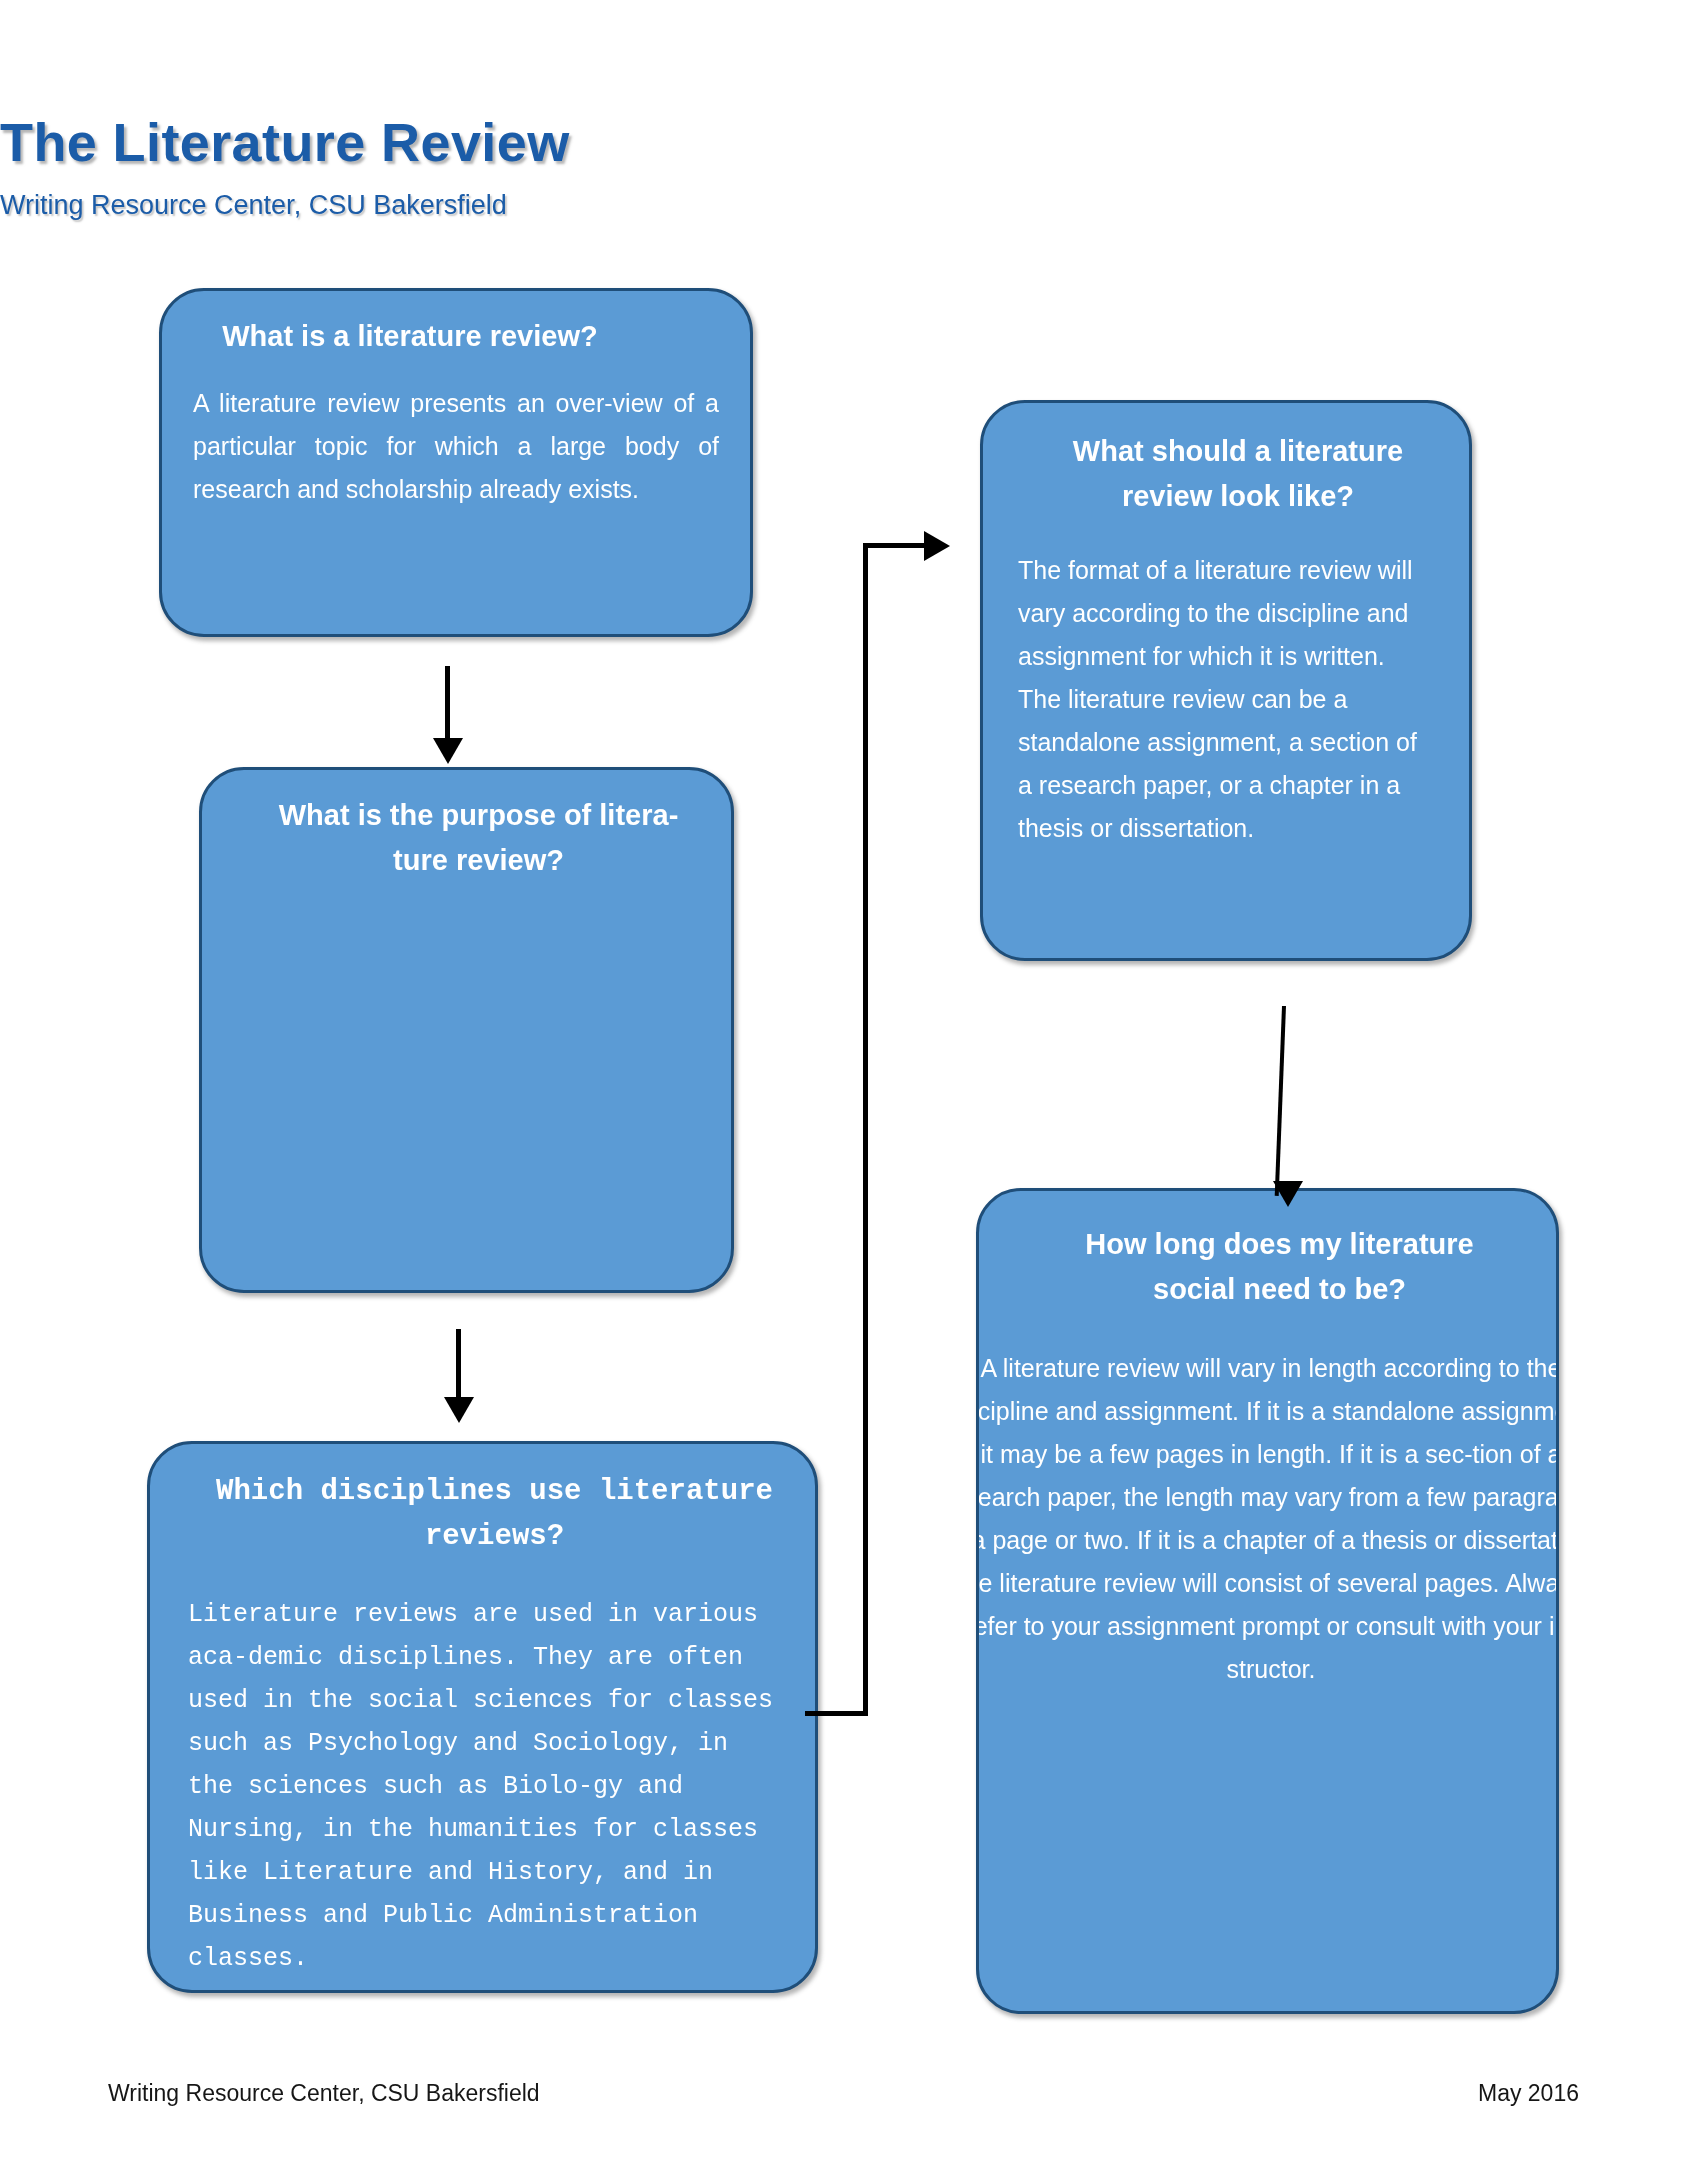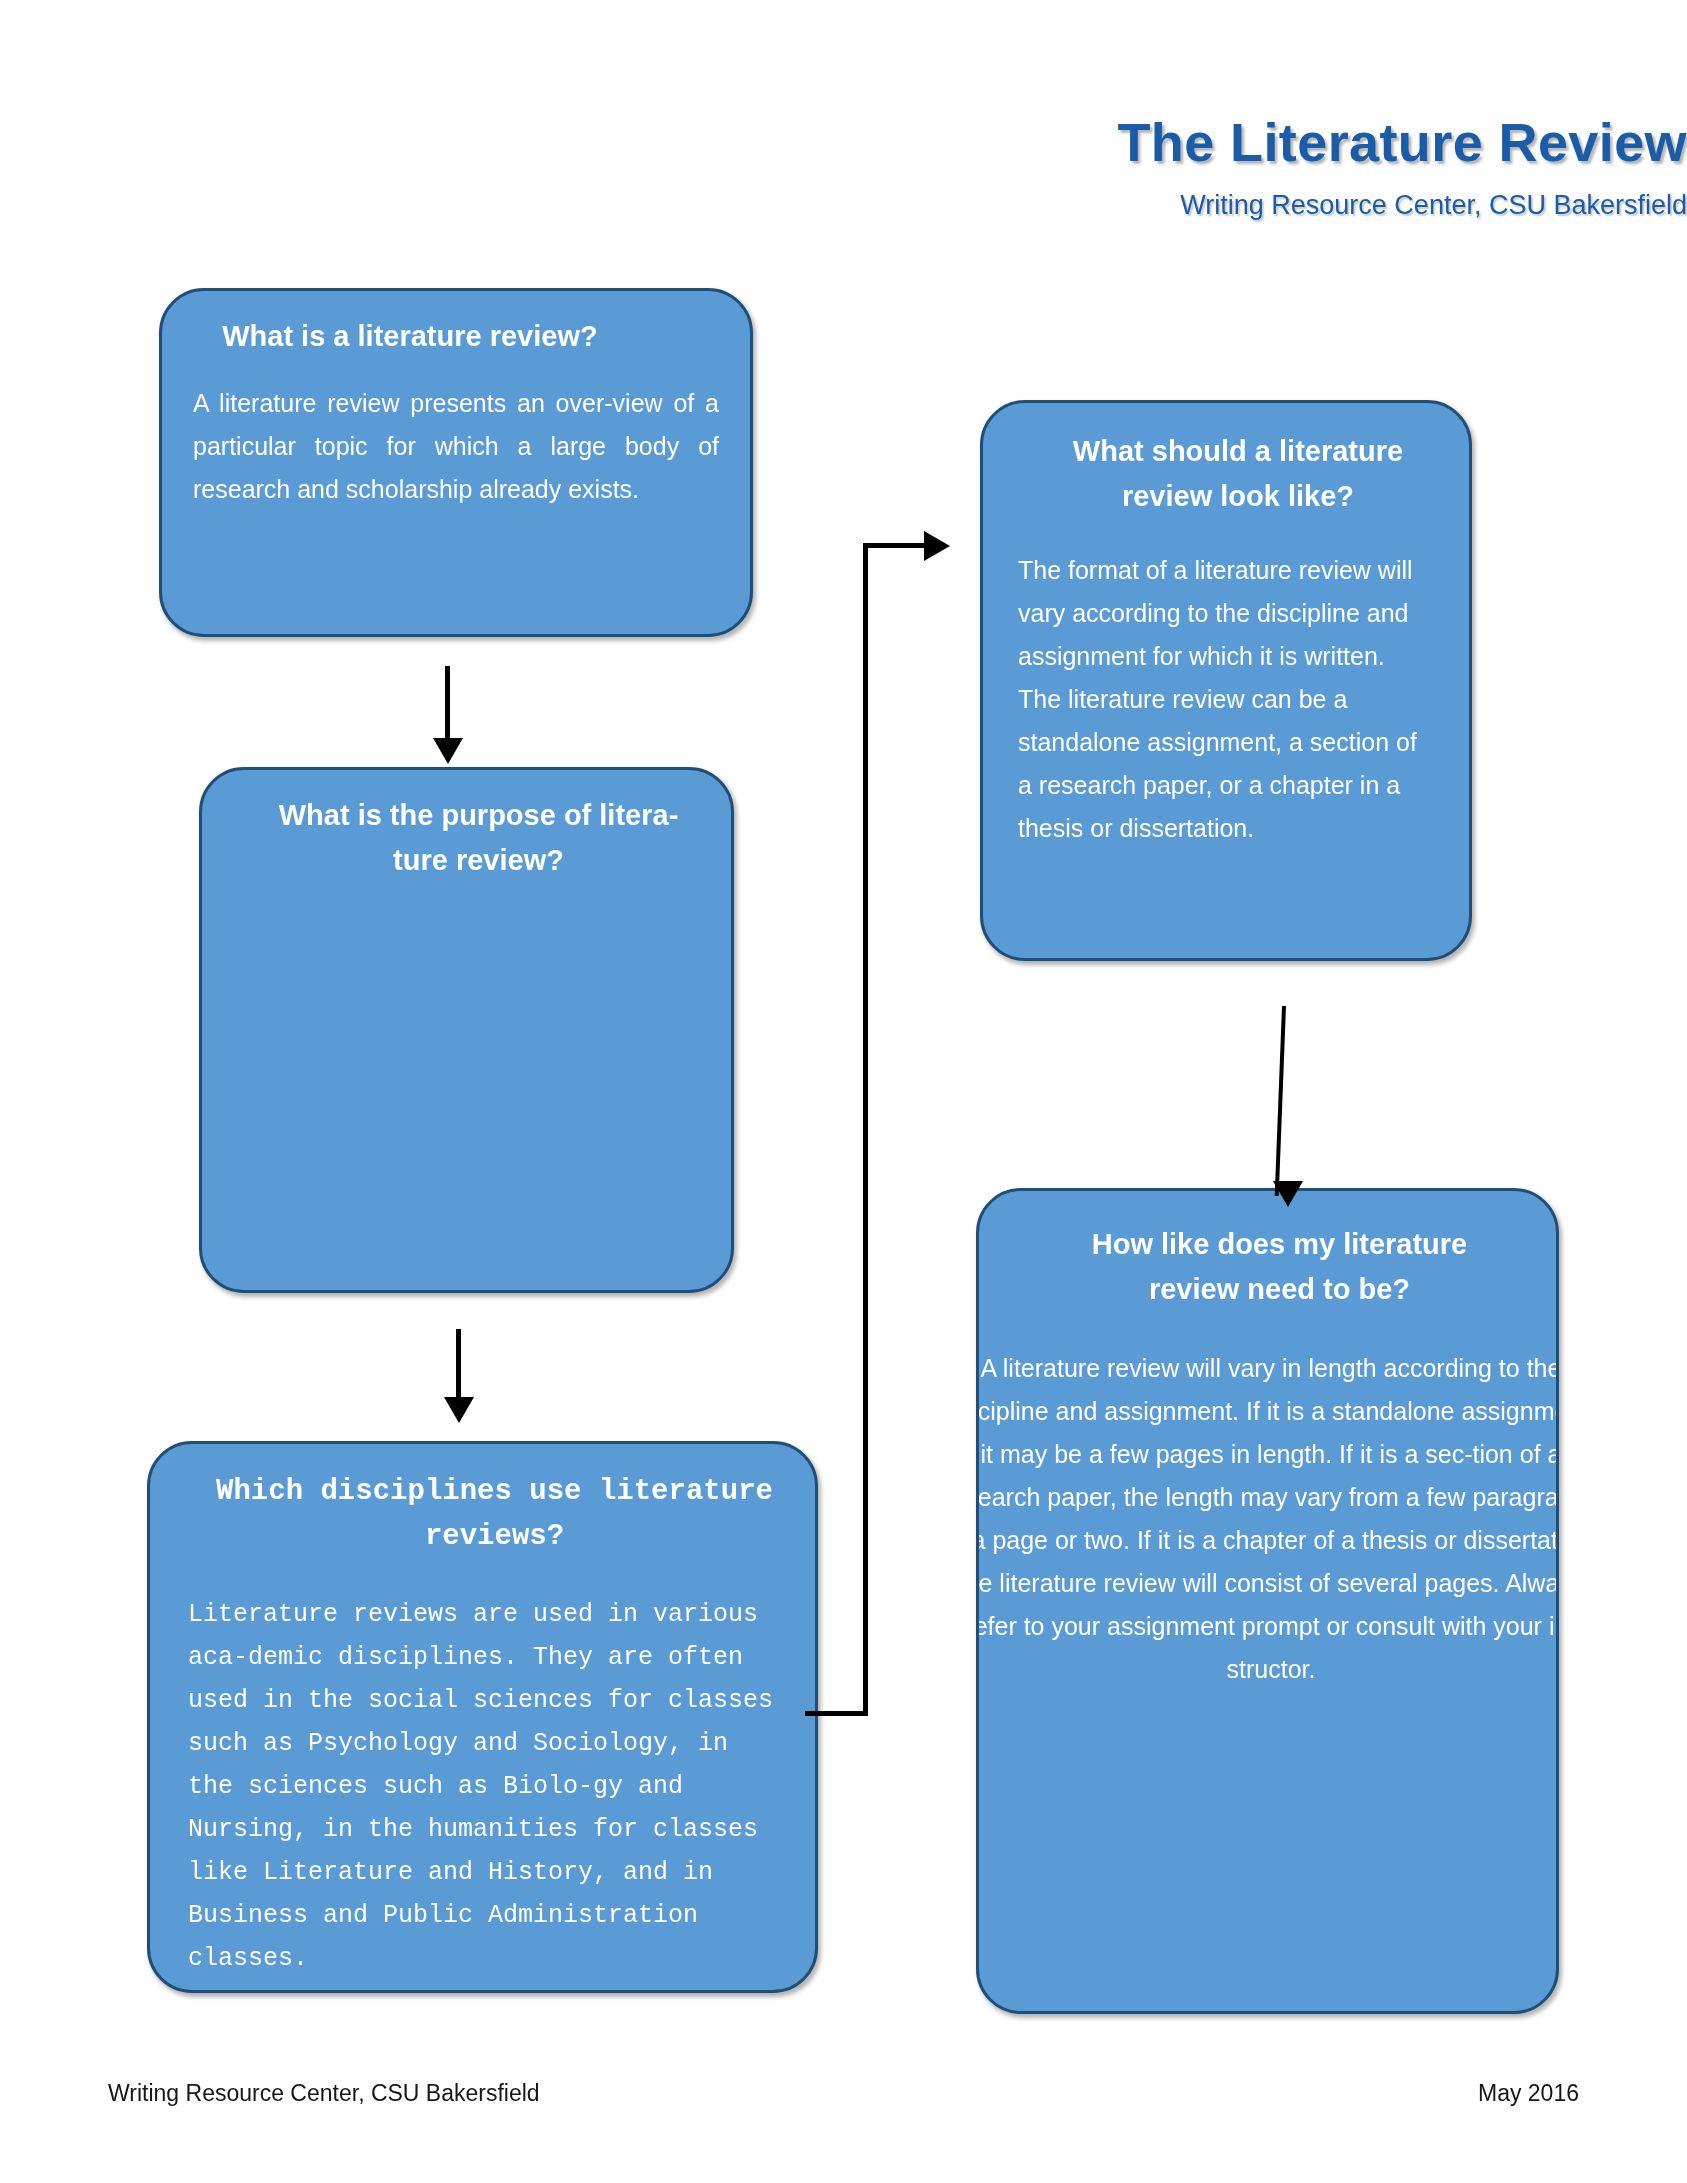--- a/index.html
+++ b/index.html
@@ -14,21 +14,21 @@
     font-family: "Liberation Sans", sans-serif;
     overflow: hidden;
   }
 
   
   #doc-header {
     position: absolute;
     left: 0;
     top: 114px;
     width: 1687px;
-    text-align: right;
+    text-align: left;
   }
   #page-title {
     font-size: 54px;
     font-weight: bold;
     color: #1B5CA8;
     letter-spacing: 0.4px;
     text-shadow: 2.6px 2.6px 2.6px rgba(120,120,120,0.55);
     line-height: 1.05;
   }
   #page-subtitle {
@@ -185,21 +185,21 @@
   <div class="box-title">Which disciplines use literature reviews?</div>
   <div class="box-body body-left">Literature reviews are used in various aca-demic disciplines. They are often used in the social sciences for classes such as Psychology and Sociology, in the sciences such as Biolo-gy and Nursing, in the humanities for classes like Literature and History, and in Business and Public Administration classes.</div>
 </div>
 
 <div class="flowbox" id="box-look-like">
   <div class="box-title">What should a literature review look like?</div>
   <div class="box-body body-left">The format of a literature review will vary according to the discipline and assignment for which it is written. The literature review can be a standalone assignment, a section of a research paper, or a chapter in a thesis or dissertation.</div>
 </div>
 
 <div class="flowbox" id="box-how-long">
-  <div class="box-title">How like does my literature review need to be?</div>
+  <div class="box-title">How long does my literature social need to be?</div>
   <div class="box-body body-center">A literature review will vary in length according to the discipline and assignment. If it is a standalone assignment, it may be a few pages in length. If it is a sec-tion of a research paper, the length may vary from a few paragraphs to a page or two. If it is a chapter of a thesis or dissertation, the literature review will consist of several pages. Always refer to your assignment prompt or consult with your in-structor.</div>
 </div>
 
 <div class="conn-line" id="arrow-what-to-purpose-line"></div>
 <div class="conn-head-down" id="arrow-what-to-purpose-head"></div>
 
 <div class="conn-line" id="arrow-purpose-to-disc-line"></div>
 <div class="conn-head-down" id="arrow-purpose-to-disc-head"></div>
 
 <div class="conn-line" id="arrow-look-to-long-line"></div>

